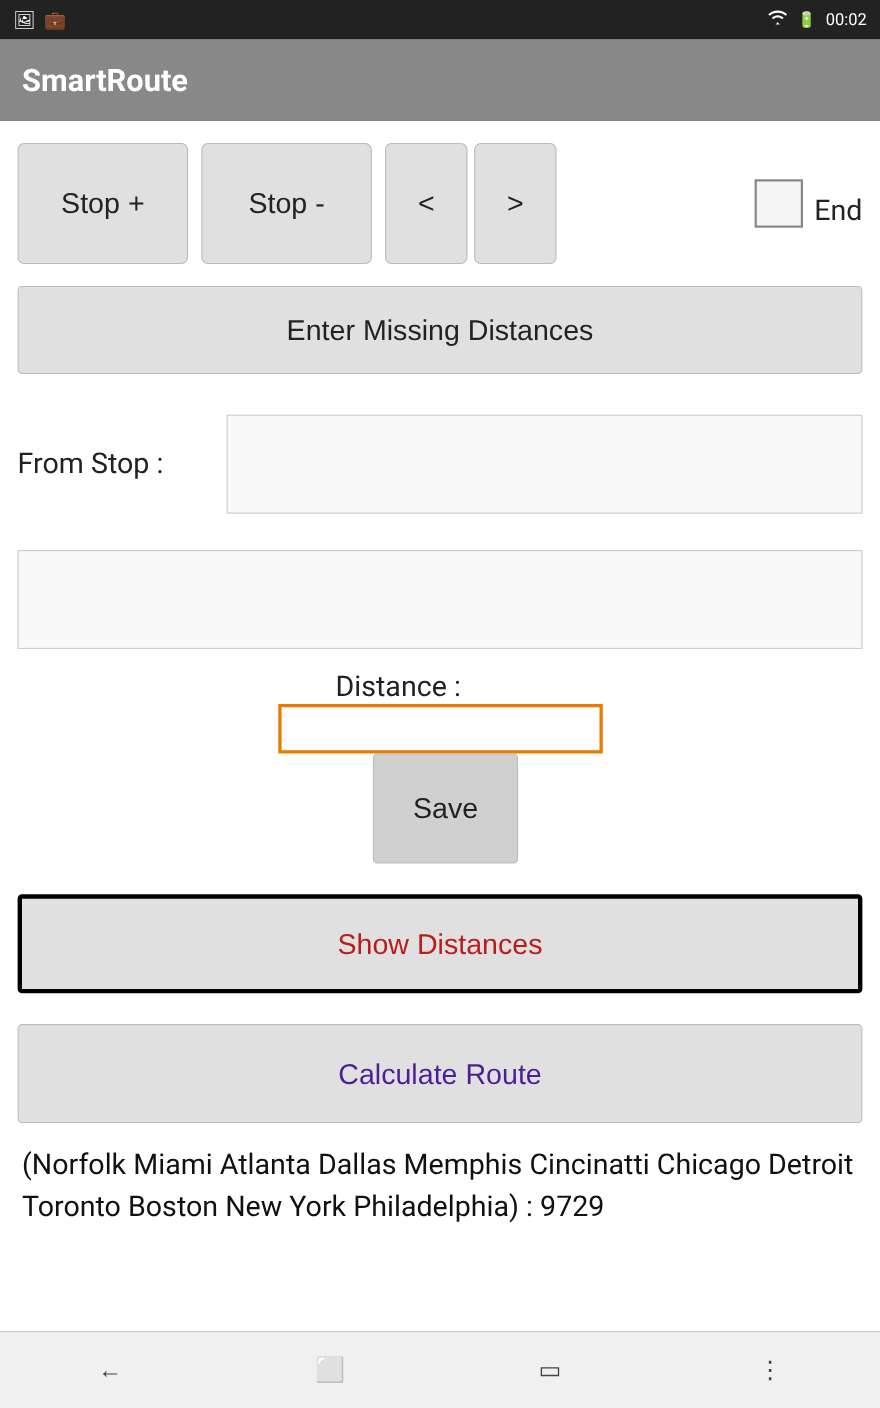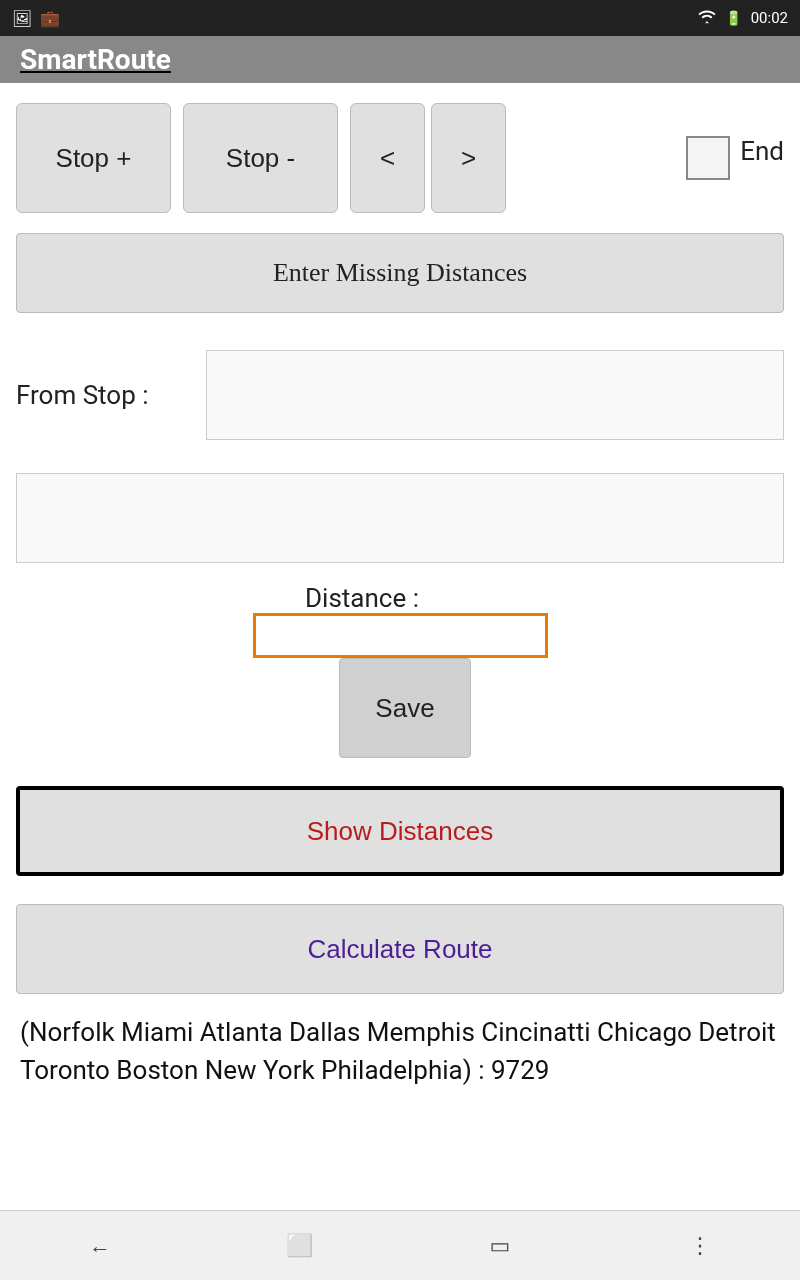--- a/index.html
+++ b/index.html
@@ -39,26 +39,25 @@
       display: flex;
       align-items: center;
       gap: 8px;
       color: white;
       font-size: 14px;
     }
 
     
     .title-bar {
       background: #888888;
-      height: 47px;
+      height: 74px;
       display: flex;
       align-items: center;
       padding: 0 20px;
       flex-shrink: 0;
-      text-decoration: underline;
     }
 
     .title-bar-text {
       color: white;
       font-size: 28px;
       font-weight: bold;
     }
 
     
     .main-content {
@@ -109,21 +108,21 @@
       justify-content: center;
     }
 
     .nav-buttons {
       display: flex;
       gap: 6px;
     }
 
     .end-section {
       display: flex;
-      align-items: flex-start;
+      align-items: flex-end;
       gap: 10px;
       margin-left: auto;
     }
 
     .end-checkbox {
       width: 44px;
       height: 44px;
       border: 2px solid #888888;
       background: #f5f5f5;
       display: flex;
@@ -145,21 +144,20 @@
       font-size: 26px;
       font-weight: normal;
       color: #222222;
       cursor: pointer;
       width: 100%;
       height: 80px;
       display: flex;
       align-items: center;
       justify-content: center;
       margin-bottom: 24px;
-      font-family: Liberation Serif, serif;
     }
 
     
     .form-row {
       display: flex;
       align-items: center;
       margin-bottom: 20px;
       margin-top: 13px;
     }
 

